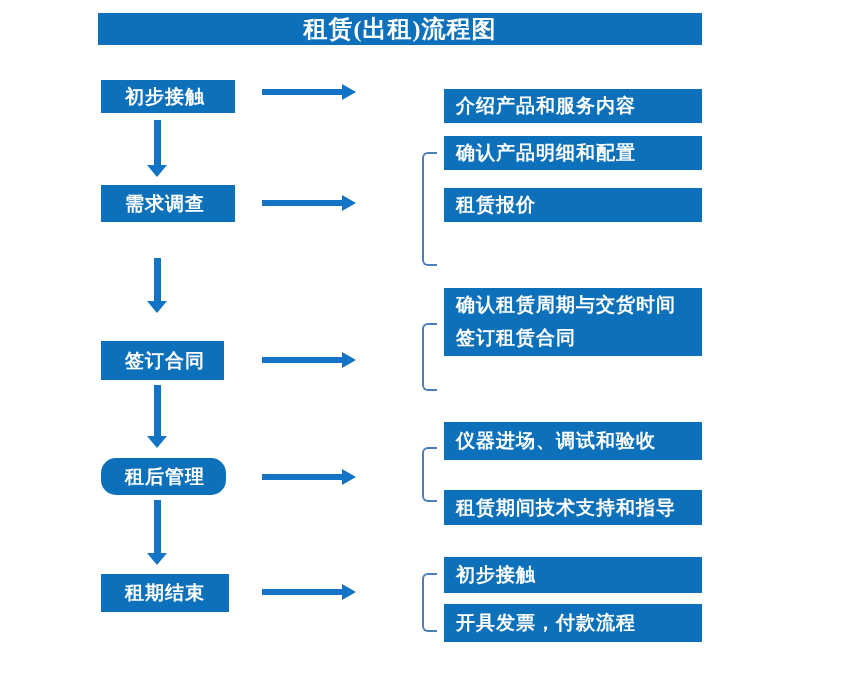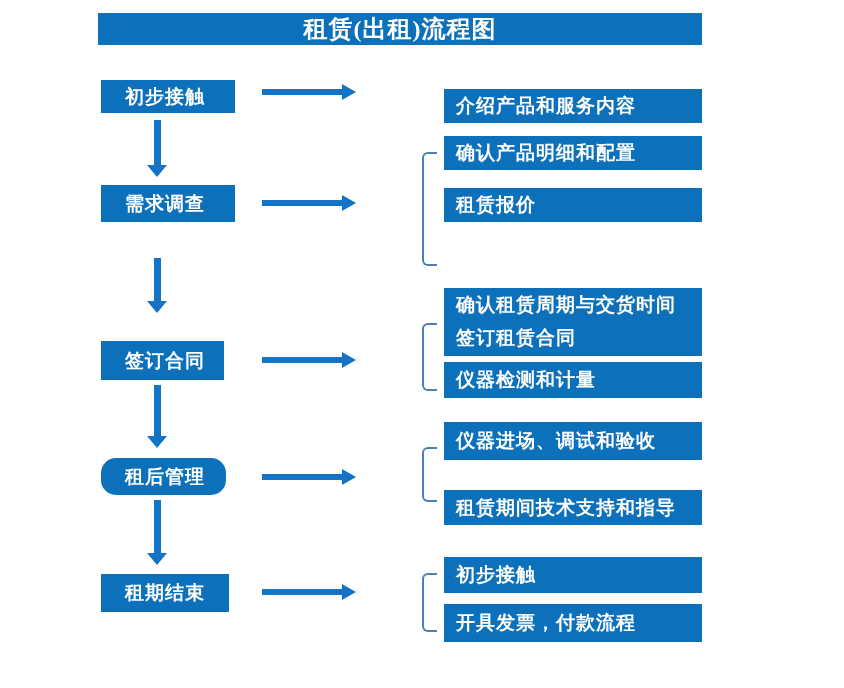--- a/index.html
+++ b/index.html
@@ -128,19 +128,18 @@
   <div class="bracket b2"></div>
   <div class="bracket b3"></div>
   <div class="bracket b4"></div>
   <div class="bracket b5"></div>
 
   <div class="out-box o1a">介绍产品和服务内容</div>
   <div class="out-box o2a">确认产品明细和配置</div>
   <div class="out-box o2b">租赁报价</div>
   <div class="out-box o2c">确认租赁周期与交货时间</div>
   <div class="out-box o3a">签订租赁合同</div>
-  <div class="out-box o3b">仪器检测和计量</div>
   <div class="out-box o4a">仪器进场、调试和验收</div>
   <div class="out-box o4b">租赁期间技术支持和指导</div>
   <div class="out-box o5a">初步接触</div>
   <div class="out-box o5b">开具发票，付款流程</div>
 
 </div>
 
 </body></html>

